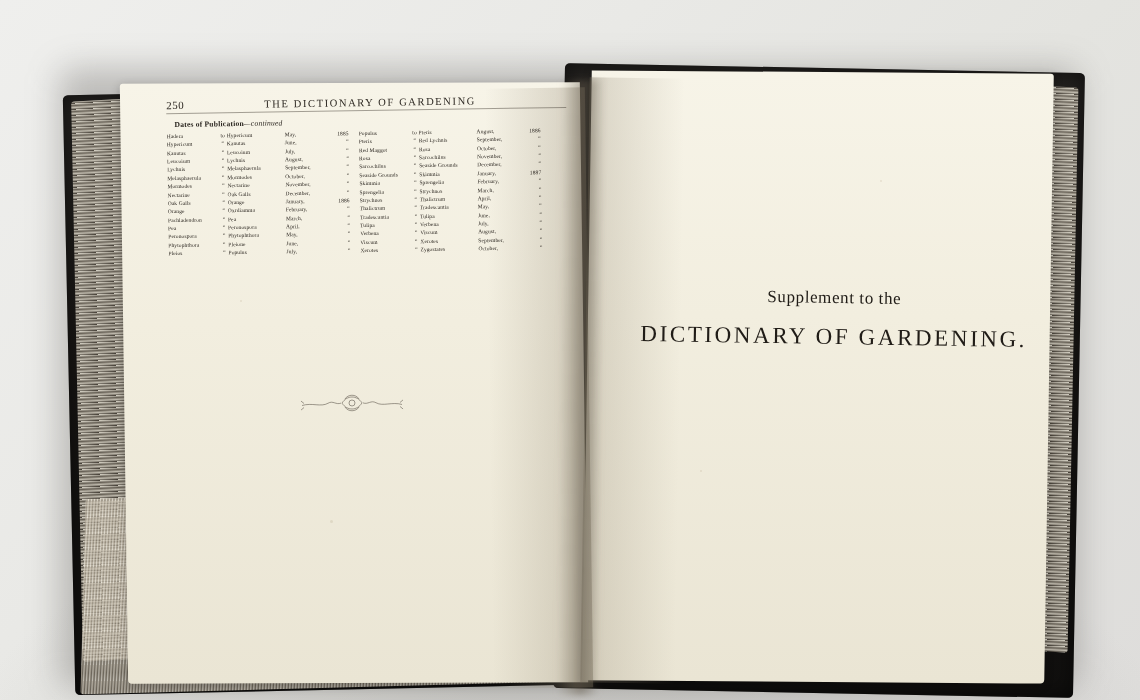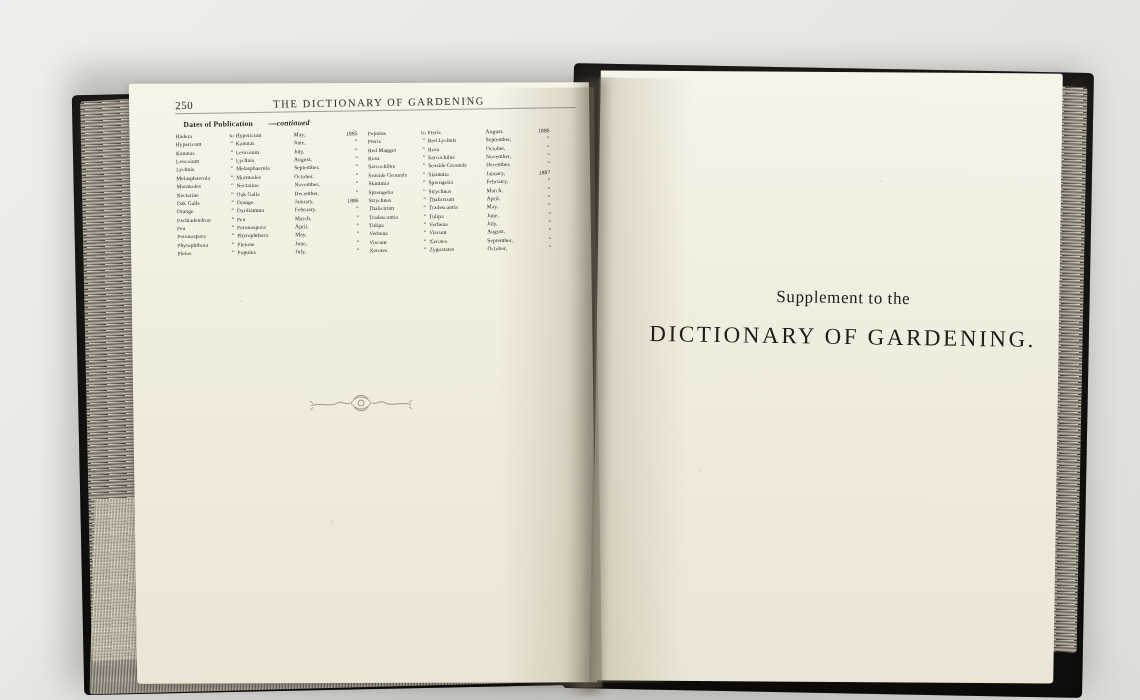--- a/index.html
+++ b/index.html
@@ -25,21 +25,21 @@
     position: absolute;
     left: 0; top: 0; right: 0; bottom: 0;
     background:
       radial-gradient(ellipse 70% 55% at 50% 48%, rgba(255,255,255,0.35) 0%, rgba(200,200,196,0.0) 65%),
       radial-gradient(ellipse 90% 70% at 50% 110%, rgba(120,118,115,0.30) 0%, rgba(120,118,115,0.0) 60%);
   }
 
   
   .book {
     position: absolute;
-    left: 28px;
+    left: 19px;
     top: 38px;
     width: 1085px;
     height: 645px;
   }
   .book-shadow {
     position: absolute;
     left: 40px;
     top: 30px;
     width: 1020px;
     height: 620px;
@@ -180,21 +180,21 @@
     font-variant: small-caps;
     text-transform: uppercase;
     padding-right: 24px;
   }
   .section-label {
     font-size: 7.6px;
     font-weight: bold;
     margin: 2px 0 3px 8px;
     letter-spacing: 0.2px;
   }
-  .section-label i { font-weight: bold; font-style: italic; margin-left: 16px; }
+  .section-label i { font-weight: normal; font-style: italic; }
 
   .cols {
     display: flex;
     gap: 10px;
     font-size: 5.5px;
     line-height: 1.52;
     letter-spacing: 0.1px;
   }
   .col {
     display: flex;

